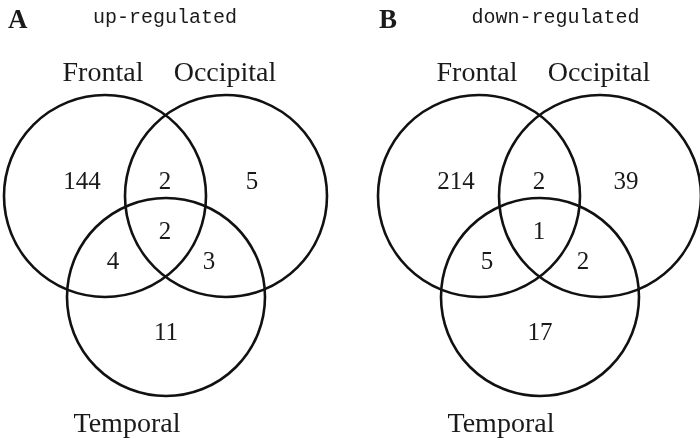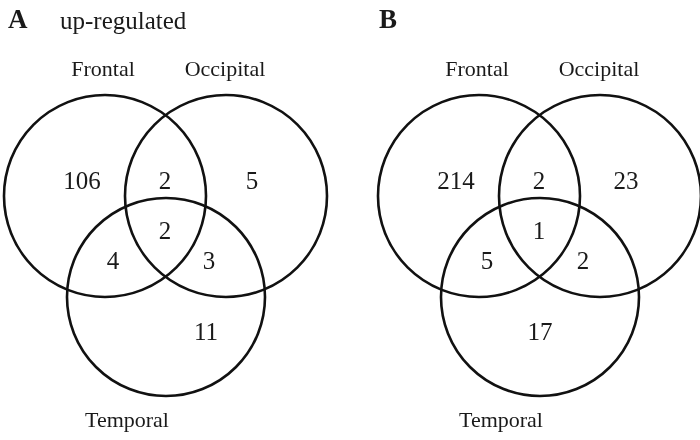--- a/index.html
+++ b/index.html
@@ -24,29 +24,29 @@
   }
   .panel-letter {
     position: absolute;
     font-weight: bold;
     font-size: 27px;
     line-height: 1;
     font-family: "Liberation Serif", "DejaVu Serif", serif;
   }
   .panel-title {
     position: absolute;
-    font-size: 25px;
+    font-size: 20px;
     line-height: 1;
     white-space: nowrap;
-    text-align: left;
-    font-family: Liberation Serif, serif;
+    text-align: center;
+    font-family: Liberation Mono, monospace;
   }
   .set-label {
     position: absolute;
-    font-size: 22px;
+    font-size: 28px;
     line-height: 1;
     white-space: nowrap;
     text-align: center;
     font-family: "Liberation Serif", "DejaVu Serif", serif;
   }
   .venn-svg {
     position: absolute;
     left: 0;
     top: 0;
   }
@@ -79,49 +79,50 @@
     <div class="set-label" style="left:43px; top:58px; width:120px;">Frontal</div>
 
     <div class="set-label" style="left:165px; top:58px; width:120px;">Occipital</div>
 
     <svg class="venn-svg" width="350" height="440" viewBox="0 0 350 440">
       <circle class="venn-circle" cx="105" cy="196" r="101"></circle>
       <circle class="venn-circle" cx="226" cy="196" r="101"></circle>
       <circle class="venn-circle" cx="166" cy="297" r="99"></circle>
     </svg>
 
-    <div class="count" style="left:82px; top:180px;">106</div>
+    <div class="count" style="left:82px; top:180px;">144</div>
     <div class="count" style="left:165px; top:180px;">2</div>
     <div class="count" style="left:252px; top:180px;">5</div>
     <div class="count" style="left:165px; top:230px;">2</div>
     <div class="count" style="left:113px; top:260px;">4</div>
     <div class="count" style="left:209px; top:260px;">3</div>
-    <div class="count" style="left:166px; top:331px;margin-left:40px;">11</div>
+    <div class="count" style="left:166px; top:331px;">11</div>
 
     <div class="set-label" style="left:67px; top:409px; width:120px;">Temporal</div>
   </div>
 
   <div class="panel" style="left:375px;">
 
     <div class="panel-letter" style="left:4px; top:6px;">B</div>
 
+    <div class="panel-title" style="left:58px; top:8px; width:245px;">down-regulated</div>
 
     <div class="set-label" style="left:42px; top:58px; width:120px;">Frontal</div>
 
     <div class="set-label" style="left:164px; top:58px; width:120px;">Occipital</div>
 
     <svg class="venn-svg" width="325" height="440" viewBox="0 0 325 440">
       <circle class="venn-circle" cx="104" cy="196" r="101"></circle>
       <circle class="venn-circle" cx="225" cy="196" r="101"></circle>
       <circle class="venn-circle" cx="165" cy="297" r="99"></circle>
     </svg>
 
     <div class="count" style="left:81px; top:180px;">214</div>
     <div class="count" style="left:164px; top:180px;">2</div>
-    <div class="count" style="left:251px; top:180px;">23</div>
+    <div class="count" style="left:251px; top:180px;">39</div>
     <div class="count" style="left:164px; top:230px;">1</div>
     <div class="count" style="left:112px; top:260px;">5</div>
     <div class="count" style="left:208px; top:260px;">2</div>
     <div class="count" style="left:165px; top:331px;">17</div>
 
     <div class="set-label" style="left:66px; top:409px; width:120px;">Temporal</div>
   </div>
 
 </div>
 

